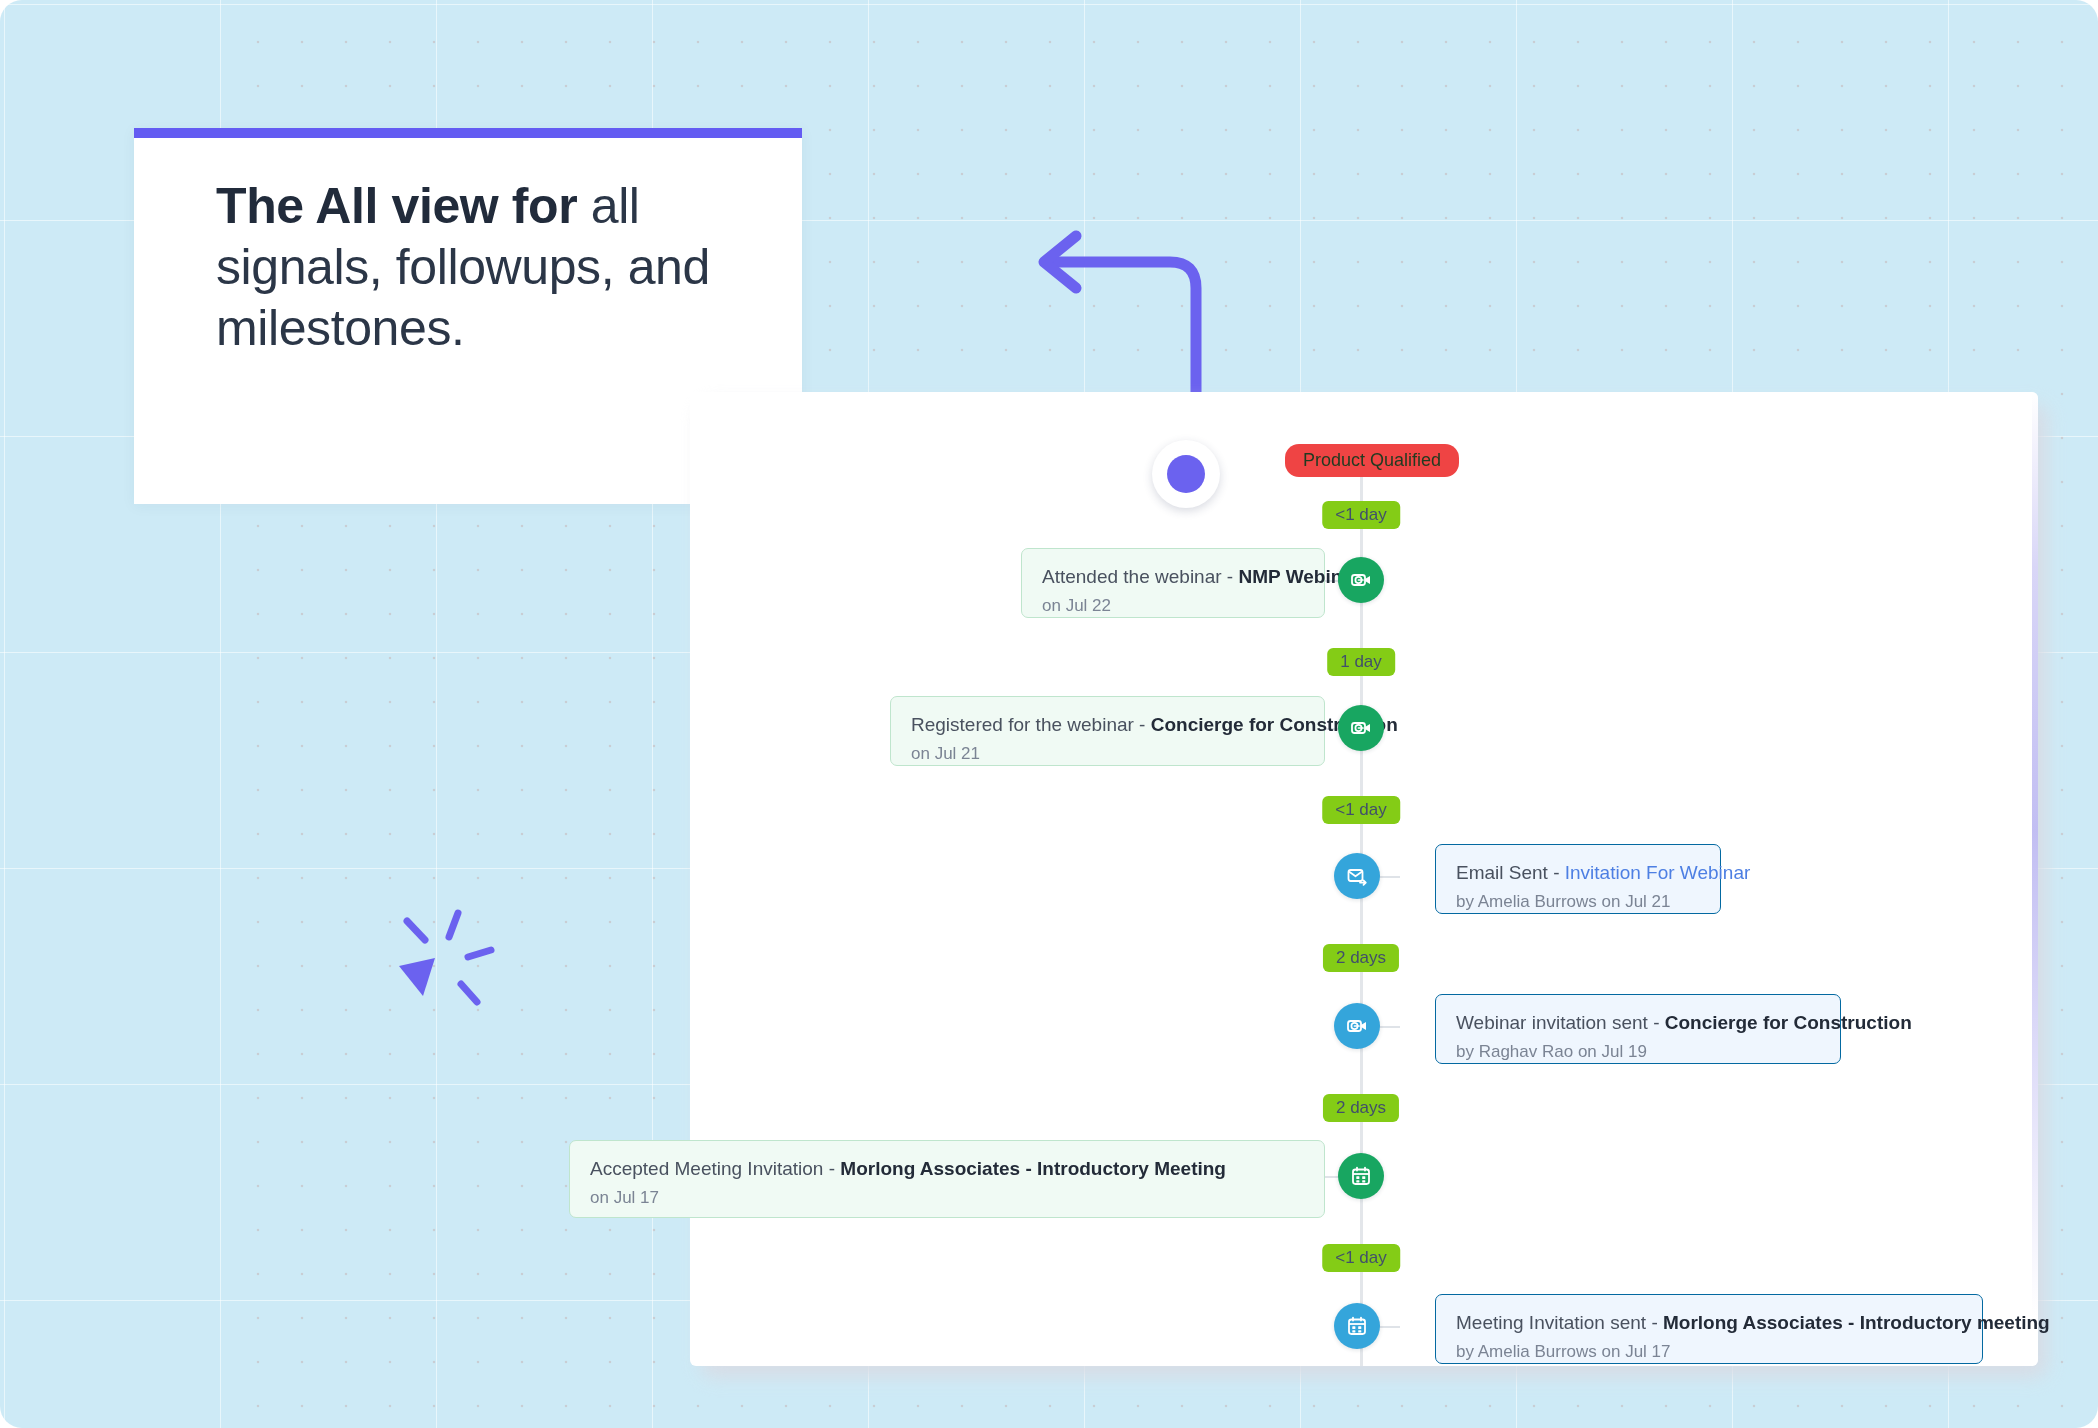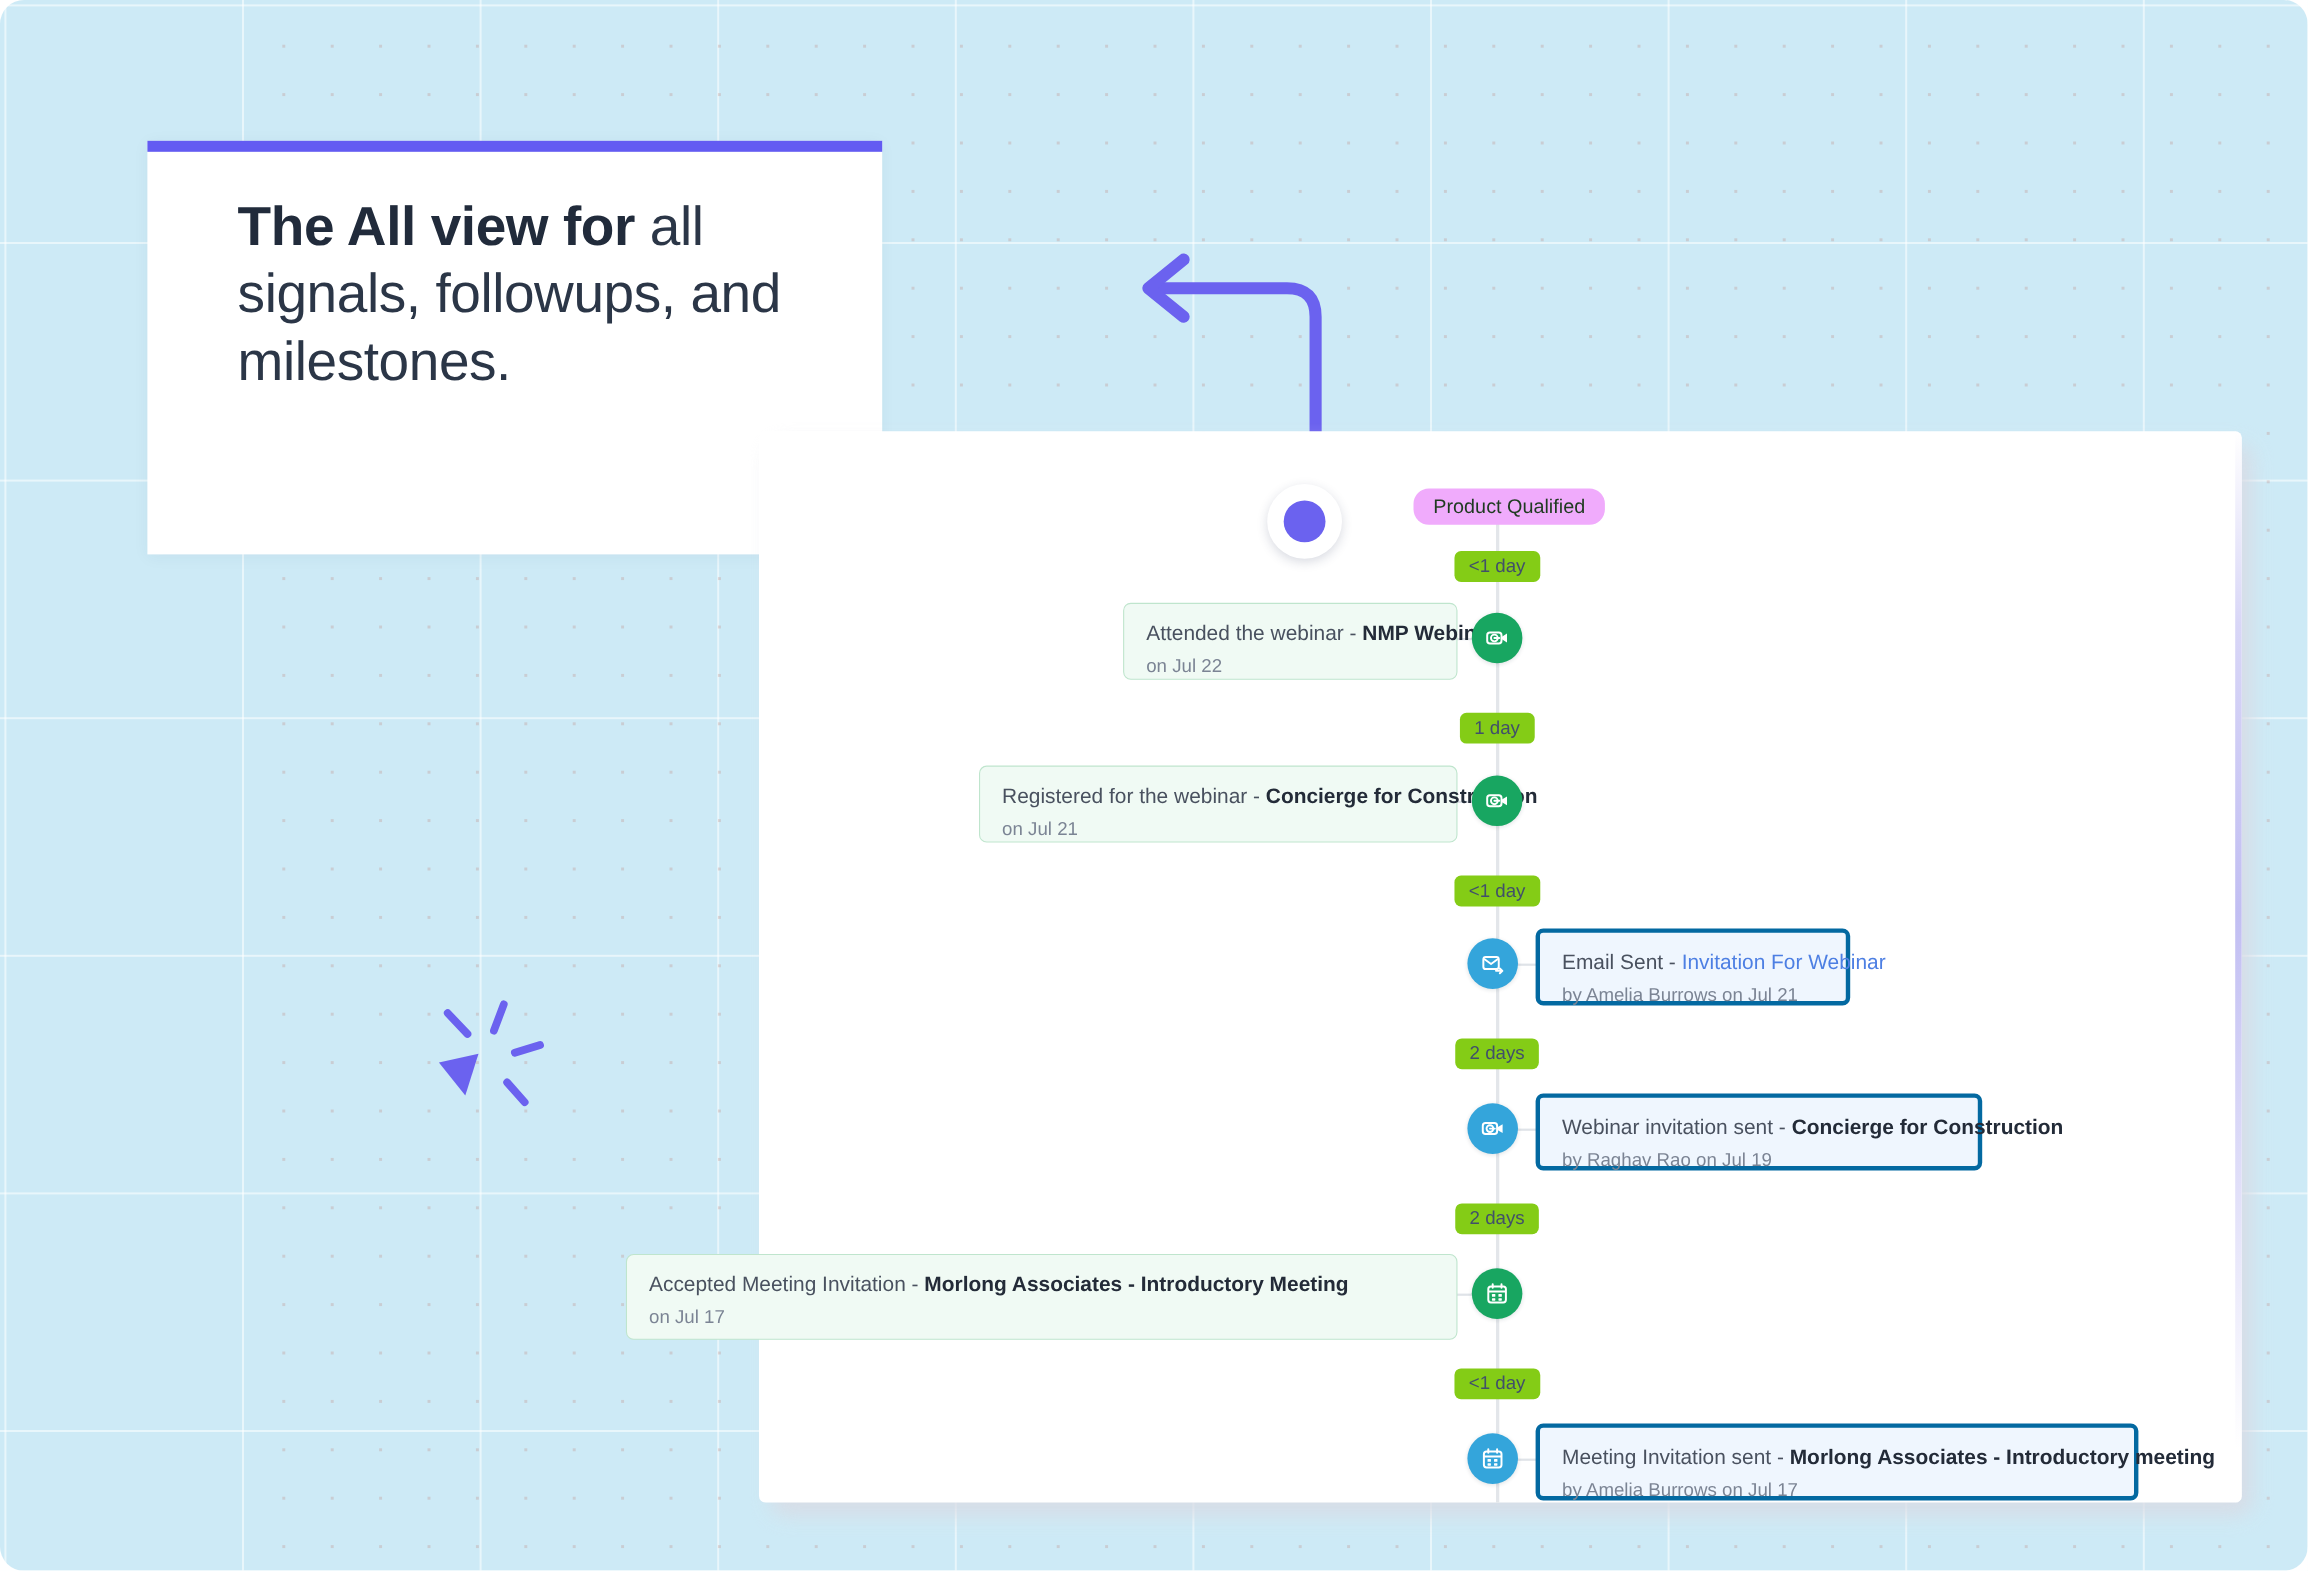--- a/index.html
+++ b/index.html
@@ -163,21 +163,21 @@
     background: #6b62ef;
   }
 
   
   .stage-badge {
     position: absolute;
     left: 1285px;
     top: 444px;
     padding: 7px 18px 8px;
     border-radius: 14px;
-    background: #f0abfc;
+    background: #ef4444;
     color: #1f3b20;
     font-size: 18px;
     line-height: 1;
     white-space: nowrap;
   }
 
   
   .dur {
     position: absolute;
     transform: translateX(-50%);
@@ -211,21 +211,22 @@
     border-radius: 7px;
     padding: 16px 20px 18px;
     box-sizing: border-box;
   }
   .ecard.green {
     background: #f0faf4;
     border: 1px solid #bfe5cd;
   }
   .ecard.blue {
     background: #eff6fe;
-    border: 4px solid #0369a1;
+    border: 1px solid #0369a1;
+    margin-left: 39px;
   }
   .ecard .title {
     font-size: 19px;
     line-height: 1.25;
     color: #49515f;
     white-space: nowrap;
   }
   .ecard .title b {
     font-weight: 700;
     color: #232b38;

